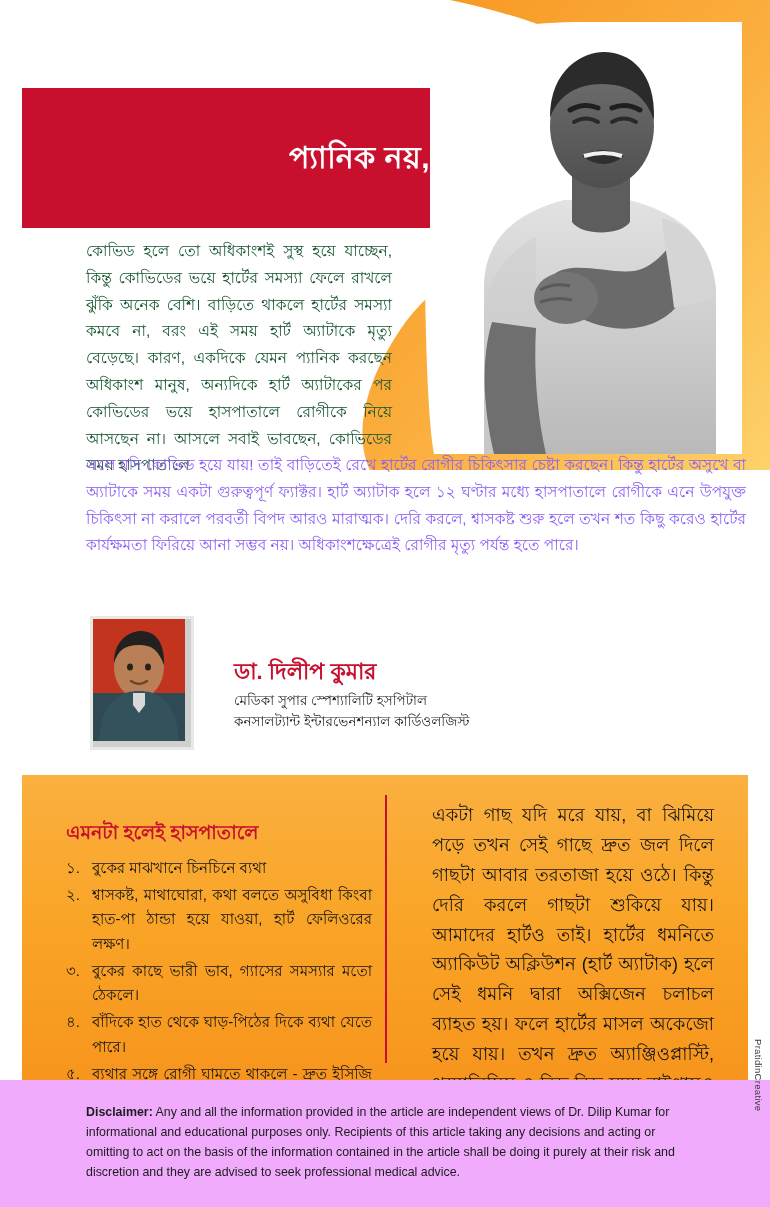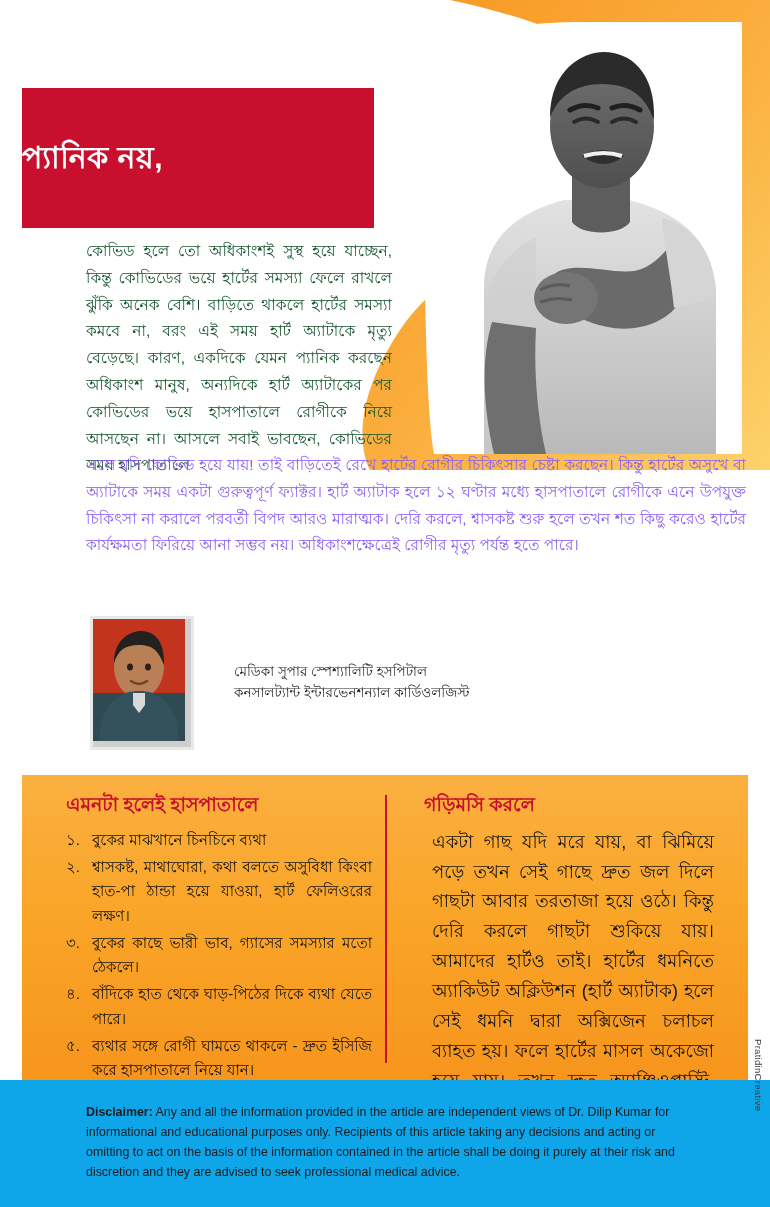--- a/index.html
+++ b/index.html
@@ -32,26 +32,26 @@
     width:318px;height:432px;
     z-index:2;
     overflow:hidden;
   }
   .hero-photo svg{display:block;}
 
   
   .title-block{
     position:absolute;
     top:88px;left:22px;
-    width:352px;height:140px;
+    width:408px;height:140px;
     background:#c8102e;
     z-index:4;
     display:flex;
     align-items:center;
-    justify-content:flex-start;
+    justify-content:flex-end;
   }
   .title-block .title-text{
     color:#ffffff;
     font-size:30px;
     line-height:1.45;
     text-align:center;
     font-weight:bold;
     letter-spacing:.5px;
   }
 
@@ -136,20 +136,21 @@
     top:20px;left:50%;
     width:2px;height:268px;
     background:#c8102e;
   }
   .panel-heading{
     color:#c8102e;
     font-size:19px;
     font-weight:bold;
     margin-bottom:10px;
     line-height:1.3;
+    margin-top:28px;
   }
   .panel-list{
     list-style:none;
     margin:0;padding:0;
     font-size:15px;
     line-height:1.62;
     color:#141414;
   }
   .panel-list li{
     display:flex;
@@ -177,21 +178,21 @@
     writing-mode:vertical-rl;
     letter-spacing:.3px;
     z-index:6;
   }
 
   
   .disclaimer{
     position:absolute;
     top:1080px;left:0;
     width:770px;height:127px;
-    background:#0ea5e9;
+    background:#f0abfc;
     z-index:3;
     box-sizing:border-box;
     padding:22px 80px 0 86px;
   }
   .disclaimer p{
     margin:0;
     font-size:12.4px;
     line-height:1.62;
     color:#1c1c1c;
     text-align:left;
@@ -285,20 +286,21 @@
         <ellipse cx="46" cy="48" rx="25" ry="31" fill="#b98058"></ellipse>
         <path d="M21 44 C21 18 40 12 48 12 C64 12 72 26 71 46 C65 30 58 26 46 26 C31 26 25 32 21 44 Z" fill="#23211f"></path>
         <path d="M26 78 C32 70 60 70 66 78 C78 84 84 96 86 122 H6 C8 96 14 84 26 78 Z" fill="#33525c"></path>
         <path d="M40 74 h12 v12 l-6 8 -6 -8 z" fill="#d8d8d8"></path>
         <ellipse cx="37" cy="48" rx="3" ry="3.5" fill="#2a2018"></ellipse>
         <ellipse cx="55" cy="48" rx="3" ry="3.5" fill="#2a2018"></ellipse>
         <path d="M38 62 q8 6 16 0" stroke="#6d4428" stroke-width="2.5" fill="none" stroke-linecap="round"></path>
       </svg>
     </div>
     <div class="doctor-info">
+      <div class="doctor-name">ডা. দিলীপ কুমার</div>
       <div class="doctor-role">
         <div>মেডিকা সুপার স্পেশ্যালিটি হসপিটাল</div>
         <div>কনসালট্যান্ট ইন্টারভেনশন্যাল কার্ডিওলজিস্ট</div>
       </div>
     </div>
   </div>
 
   <div class="panel">
     <div class="panel-divider"></div>
     <div class="panel-inner">
@@ -321,21 +323,20 @@
             <span class="num">৪.</span>
             <span class="txt">বাঁদিকে হাত থেকে ঘাড়-পিঠের দিকে ব্যথা যেতে পারে।</span>
           </li>
           <li>
             <span class="num">৫.</span>
             <span class="txt">ব্যথার সঙ্গে রোগী ঘামতে থাকলে - দ্রুত ইসিজি করে হাসপাতালে নিয়ে যান।</span>
           </li>
         </ul>
       </div>
       <div class="panel-col right">
-        <div class="panel-heading">গড়িমসি করলে</div>
         <p class="panel-para">একটা গাছ যদি মরে যায়, বা ঝিমিয়ে পড়ে তখন সেই গাছে দ্রুত জল দিলে গাছটা আবার তরতাজা হয়ে ওঠে। কিন্তু দেরি করলে গাছটা শুকিয়ে যায়। আমাদের হার্টও তাই। হার্টের ধমনিতে অ্যাকিউট অক্লিউশন (হার্ট অ্যাটাক) হলে সেই ধমনি দ্বারা অক্সিজেন চলাচল ব্যাহত হয়। ফলে হার্টের মাসল অকেজো হয়ে যায়। তখন দ্রুত অ্যাঞ্জিওপ্লাস্টি, থ্রম্বোলিসিস ও কিছু কিছু সময় বাইপাসও করতে হতে পারে।</p>
       </div>
     </div>
   </div>
 
   <div class="credit">PratidinCreative</div>
 
   <div class="disclaimer">
     <p>
       <b>Disclaimer:</b><span> Any and all the information provided in the article are independent views of Dr. Dilip Kumar for informational and educational purposes only. Recipients of this article taking any decisions and acting or omitting to act on the basis of the information contained in the article shall be doing it purely at their risk and discretion and they are advised to seek professional medical advice.</span>

